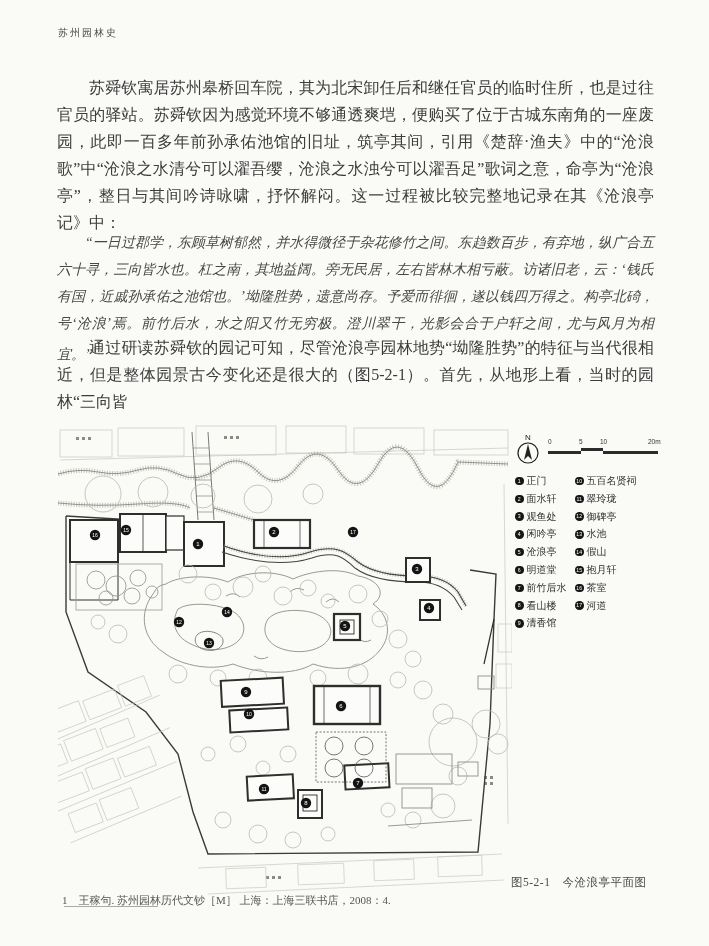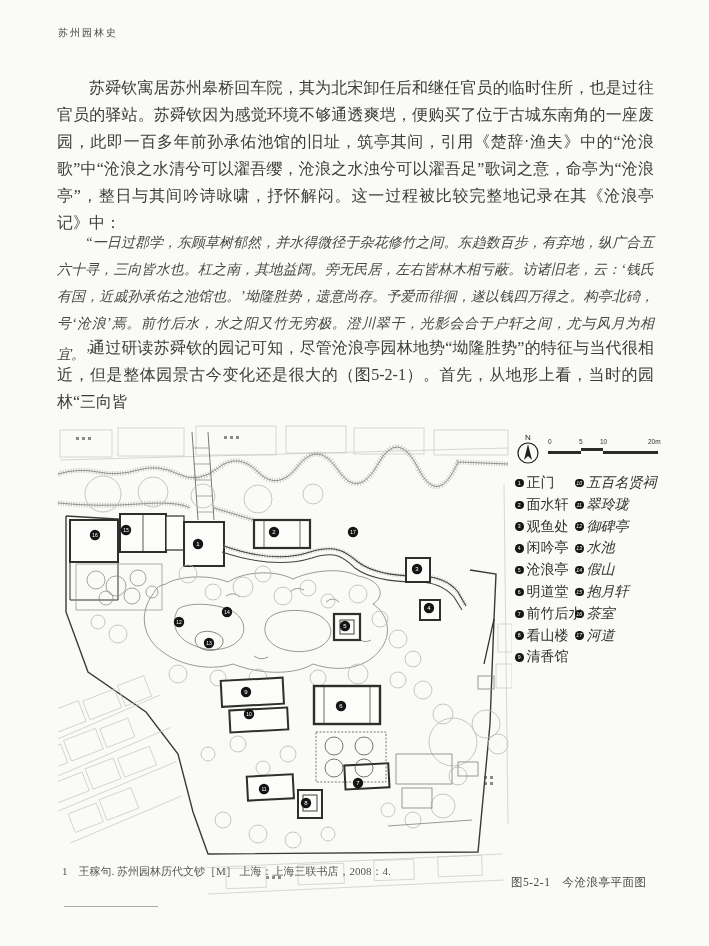--- a/index.html
+++ b/index.html
@@ -34,38 +34,38 @@
   .scalebar{position:absolute;left:33px;top:6px;width:114px;height:22px;}
   .scalebar .ticks{position:relative;height:9px;font-size:6.5px;color:#333;
     font-family:"Liberation Sans",sans-serif;}
   .scalebar .ticks span{position:absolute;top:0;}
   .sb-track{position:relative;height:8px;}
   .sb-seg{position:absolute;height:3px;background:#2b2b2b;}
   .sb-seg.low{top:4px;}
   .sb-seg.high{top:1px;}
   .legend-cols{display:flex;margin-top:4px;}
   #legend-col1{width:60px;}
-  #legend-col2{flex:1;font-style:italic;}
+  #legend-col2{flex:1;}
   .lrow{display:flex;align-items:center;margin-bottom:3.8px;}
   .ldot{
     min-width:8.5px;height:8.5px;border-radius:50%;background:#161616;color:#fff;
     font-family:"Liberation Sans",sans-serif;font-size:5.2px;line-height:8.5px;
     text-align:center;margin-right:3px;flex:0 0 auto;
   }
-  .llab{font-size:14px;color:#2f2f2f;white-space:nowrap;}
+  .llab{font-size:10px;color:#2f2f2f;white-space:nowrap;}
 
   .fig-caption{
     position:absolute;left:511px;top:875px;font-size:11.5px;color:#4a4a4a;
     letter-spacing:0.5px;
   }
   .footnote-rule{
     position:absolute;left:64px;top:906px;width:94px;border-top:1px solid #a9a9a5;
   }
   .footnote{
-    position:absolute;left:62px;top:864px;width:560px;font-size:11px;color:#555;
+    position:absolute;left:62px;top:893px;width:560px;font-size:11px;color:#555;
   }
 </style>
 </head>
 <body>
 
 <div class="running-header">苏州园林史</div>
 
 <div id="para-1" class="body-para">苏舜钦寓居苏州皋桥回车院，其为北宋卸任后和继任官员的临时住所，也是过往官员的驿站。苏舜钦因为感觉环境不够通透爽垲，便购买了位于古城东南角的一座废园，此即一百多年前孙承佑池馆的旧址，筑亭其间，引用《楚辞·渔夫》中的“沧浪歌”中“沧浪之水清兮可以濯吾缨，沧浪之水浊兮可以濯吾足”歌词之意，命亭为“沧浪亭”，整日与其间吟诗咏啸，抒怀解闷。这一过程被比较完整地记录在其《沧浪亭记》中：</div>
 
 <div id="para-quote" class="body-para"><span>“一日过郡学，东顾草树郁然，并水得微径于杂花修竹之间。东趋数百步，有弃地，纵广合五六十寻，三向皆水也。杠之南，其地益阔。旁无民居，左右皆林木相亏蔽。访诸旧老，云：‘钱氏有国，近戚孙承佑之池馆也。’坳隆胜势，遗意尚存。予爱而徘徊，遂以钱四万得之。构亭北碕，号‘沧浪’焉。前竹后水，水之阳又竹无穷极。澄川翠干，光影会合于户轩之间，尤与风月为相宜。”</span><sup>1</sup></div>

